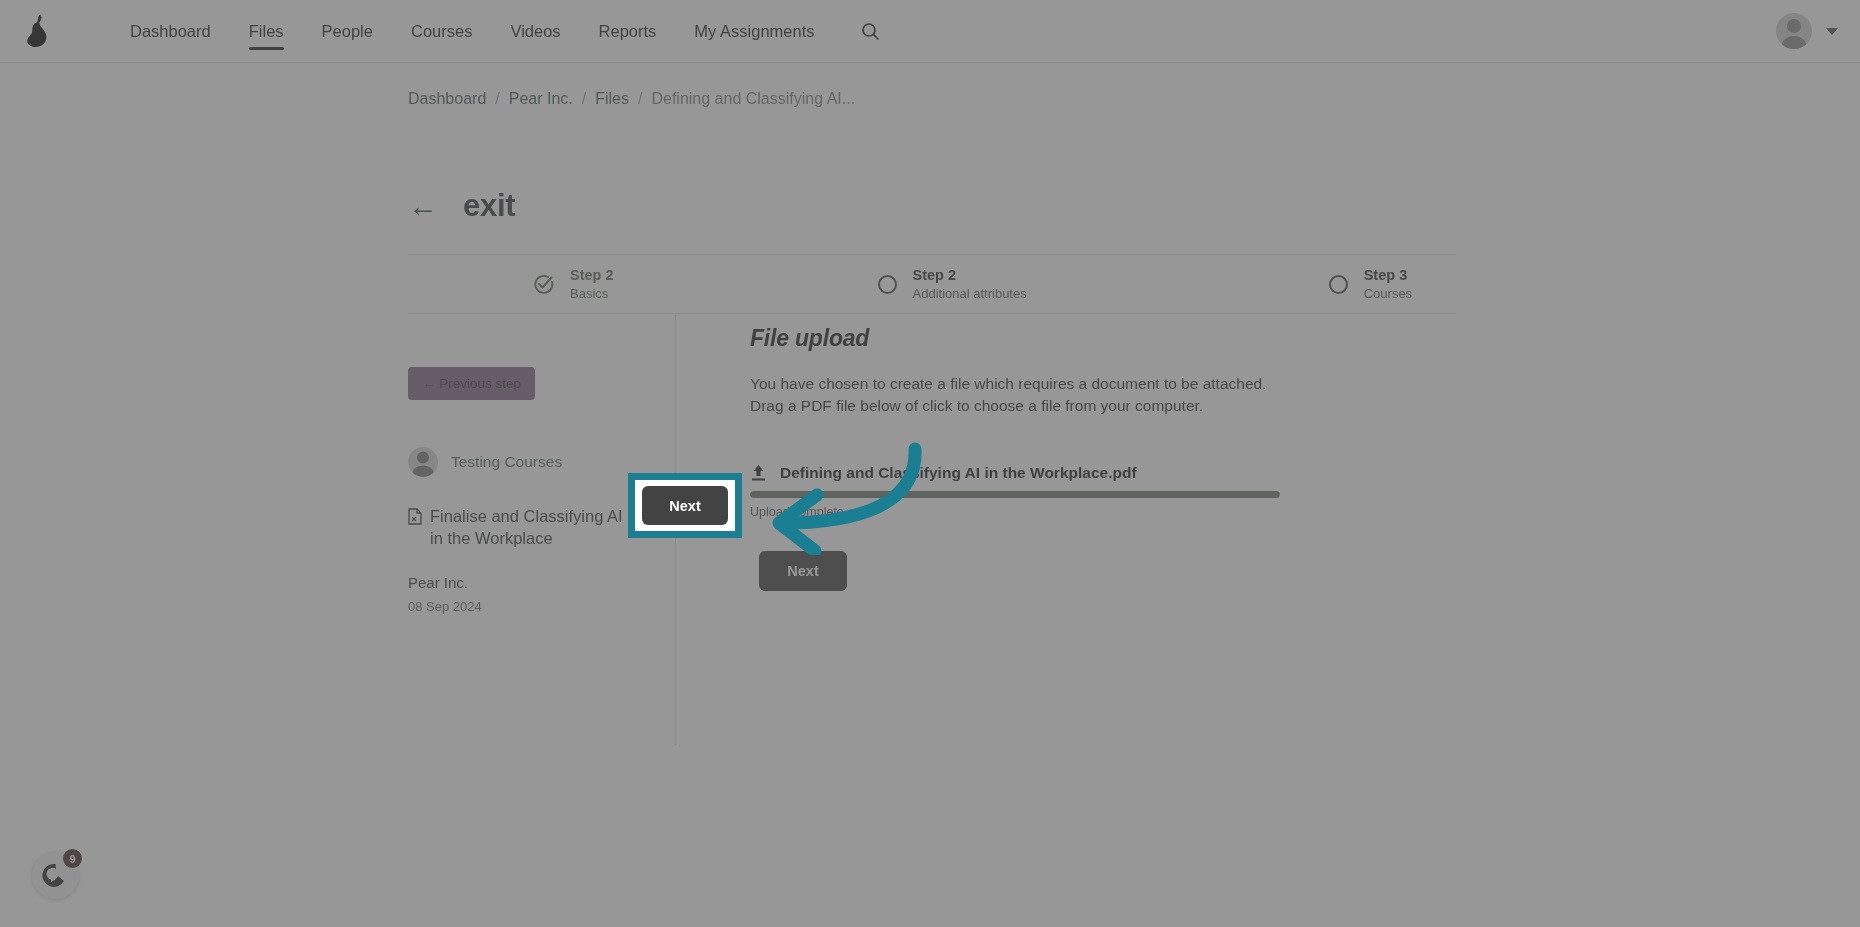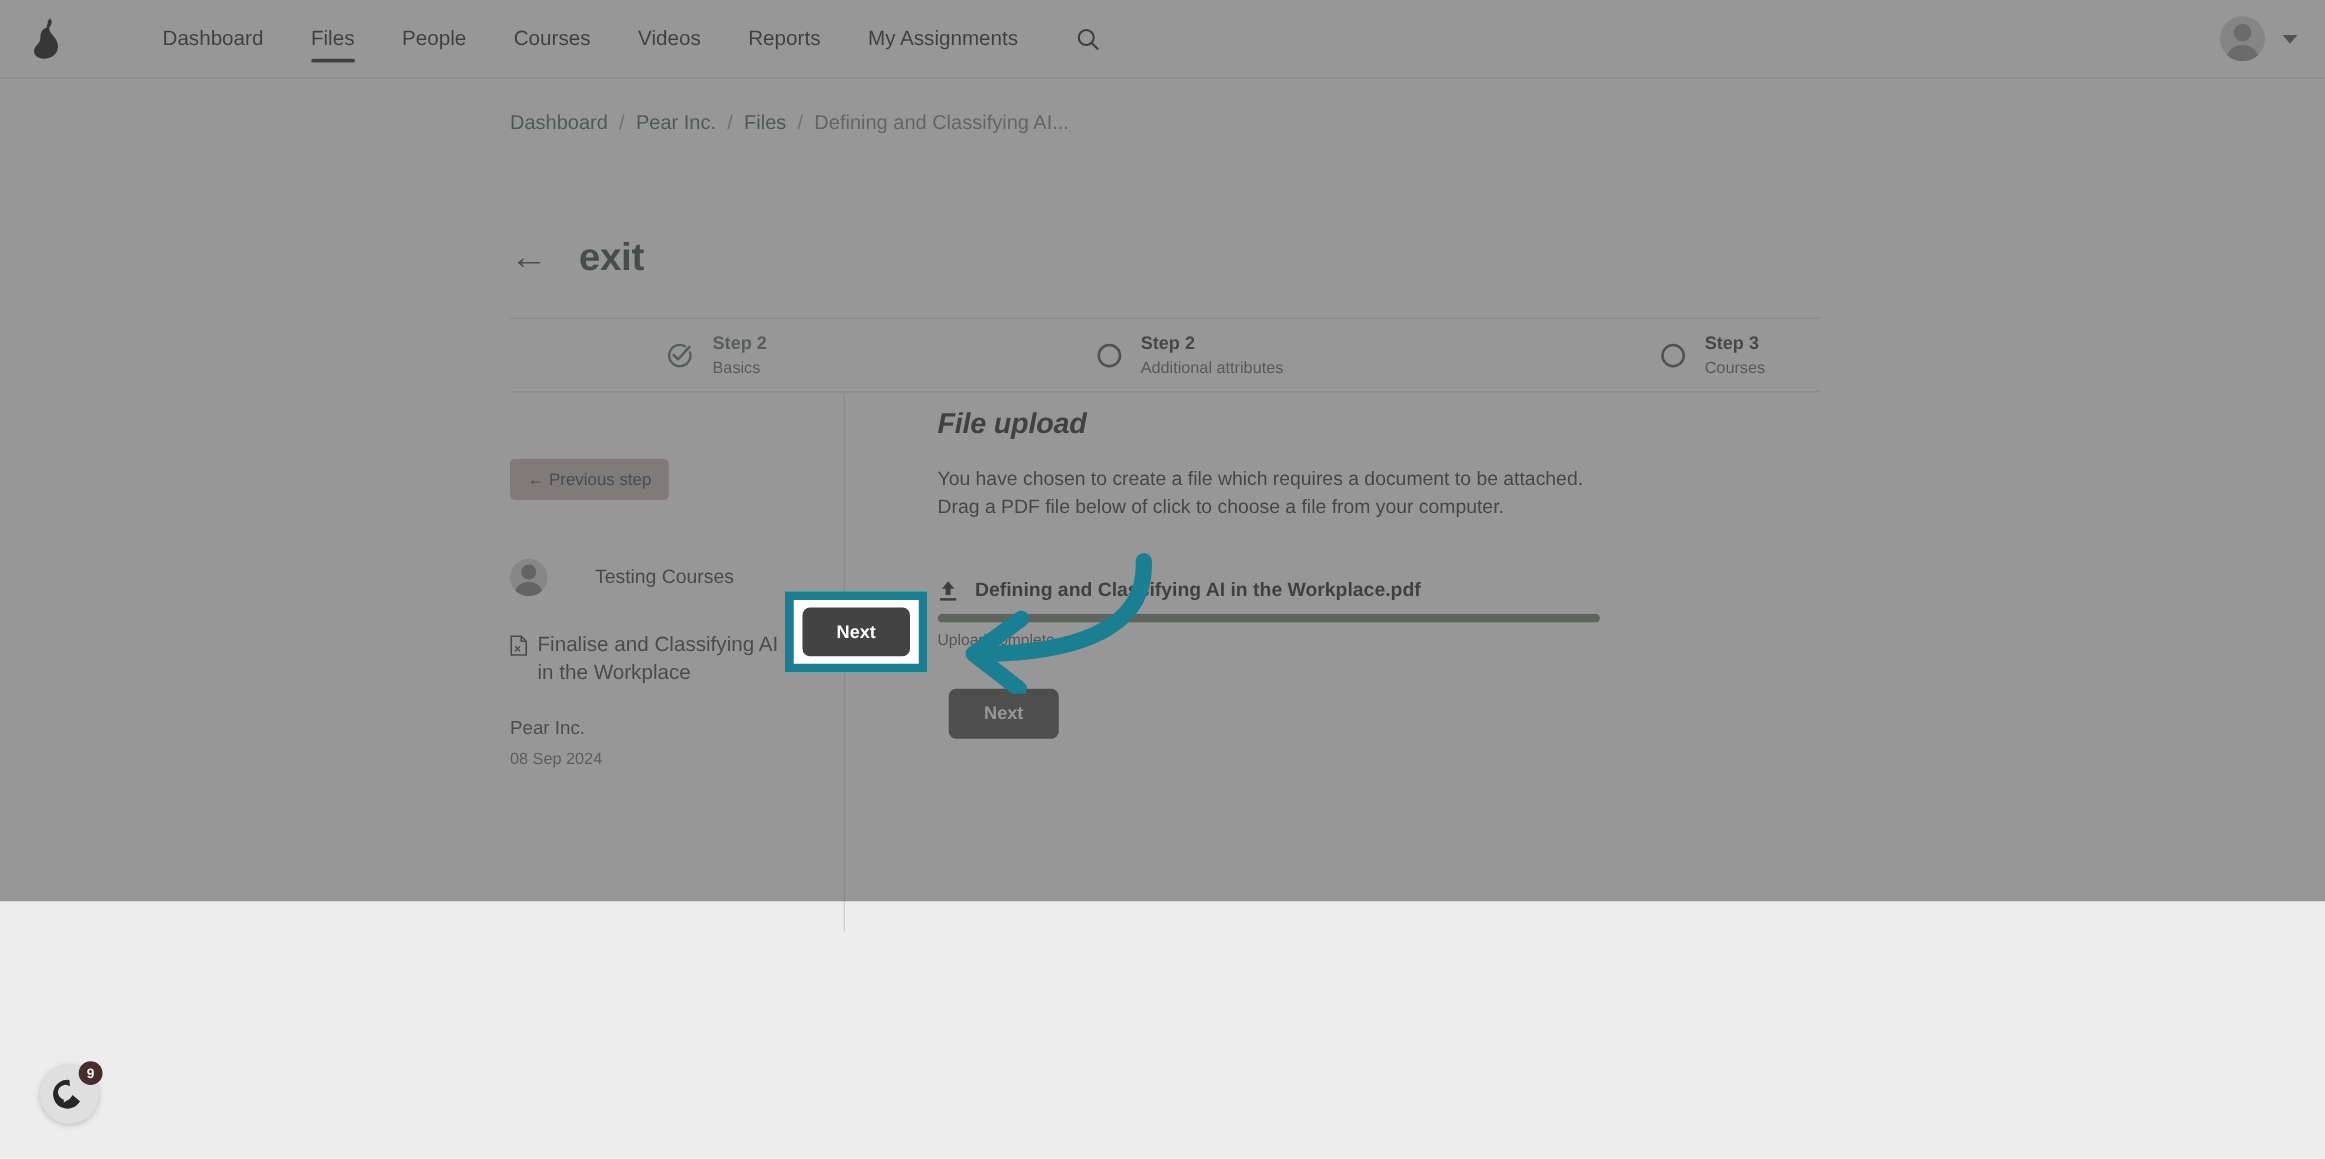--- a/index.html
+++ b/index.html
@@ -9,21 +9,21 @@
     height: 927px;
     overflow: hidden;
     font-family: "Liberation Sans", sans-serif;
     background: #ffffff;
   }
 
   
   #page-root {
     position: relative;
     width: 1860px;
-    height: 721px;
+    height: 927px;
     background: #ffffff;
   }
 
   
   #app {
     position: absolute;
     inset: 0;
     filter: saturate(0.18) brightness(0.93);
   }
 
@@ -228,21 +228,21 @@
     padding-top: 52px;
     padding-right: 20px;
     border-right: 1px solid #dcdcdc;
     height: 430px;
   }
 
   .prev-step-btn {
     display: inline-flex;
     align-items: center;
     gap: 7px;
-    background: #fca5a5;
+    background: #d946ef;
     border: none;
     border-radius: 4px;
     padding: 9px 14px;
     font-size: 13.5px;
     color: #3b3b3b;
     cursor: pointer;
     font-family: "Liberation Sans", sans-serif;
   }
 
   .owner-row {
@@ -256,22 +256,21 @@
     border-radius: 50%;
     background: #d6d6d6;
     display: flex;
     align-items: flex-end;
     justify-content: center;
     overflow: hidden;
     flex: none;
   }
   .owner-name {
     font-size: 15.5px;
-    color: #701a75;
-    margin-left: 25px;
+    color: #15803d;
   }
 
   .doc-title {
     margin-top: 28px;
     font-size: 16.5px;
     color: #2f3c44;
     line-height: 1.35;
     display: flex;
     gap: 8px;
     max-width: 215px;

